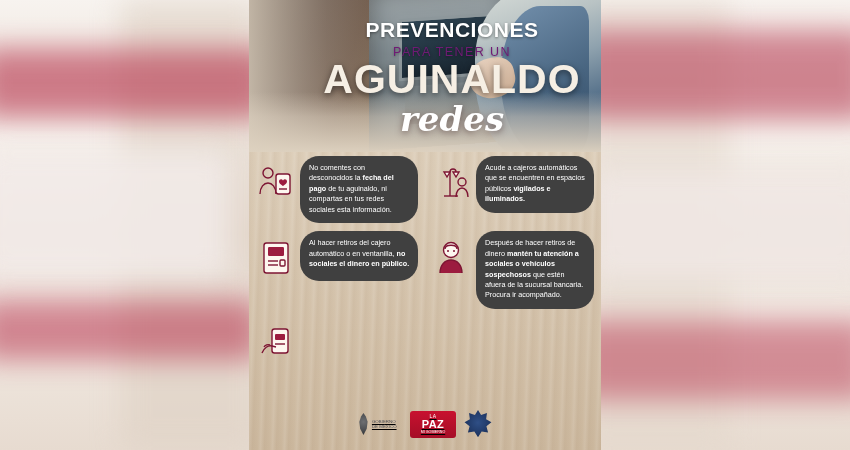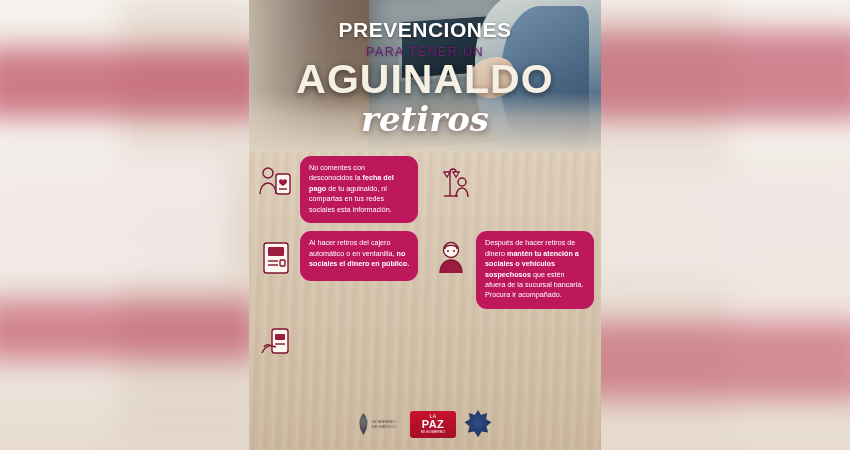--- a/index.html
+++ b/index.html
@@ -141,20 +141,21 @@
     width: 130px; height: 152px;
     background: linear-gradient(90deg, rgba(226,214,196,.78) 0%, rgba(226,214,196,.25) 60%, rgba(226,214,196,0) 100%);
   }
 
   
   .head-wrap {
     position: absolute;
     left: 0; top: 18px;
     width: 352px;
     text-align: center;
+    padding-left: 27px;
   }
   .h-preven {
     font-size: 21px;
     font-weight: bold;
     color: #ffffff;
     letter-spacing: .5px;
     text-shadow: 0 1px 3px rgba(0,0,0,.45);
     margin: 0;
   }
   .h-para {
@@ -203,40 +204,41 @@
   .tip-icon {
     flex: 0 0 auto;
     width: 40px; height: 42px;
     margin-right: 4px;
     margin-top: 6px;
     position: relative;
   }
   .tip-icon svg { display: block; }
   .bubble {
     flex: 1 1 auto;
-    background: #be185d;
+    background: #404040;
     color: #ffffff;
-    border-radius: 11px;
+    border-radius: 19px;
     padding: 7px 8px 8px 9px;
     font-size: 7.2px;
     line-height: 1.45;
     box-sizing: border-box;
     min-height: 50px;
   }
   .bubble b { font-weight: bold; }
 
   
   .footer {
     position: absolute;
     left: 0; bottom: 12px;
     width: 352px;
     display: flex;
     justify-content: center;
     align-items: center;
     gap: 8px;
+    text-decoration: underline;
   }
   .logo-gob {
     width: 44px; height: 26px;
     display: flex; align-items: center; gap: 3px;
   }
   .logo-eagle {
     width: 18px; height: 22px;
     background: radial-gradient(circle at 50% 40%, #6d6f72 0%, #4b4d50 60%, #2e3032 100%);
     clip-path: polygon(50% 0%, 72% 16%, 88% 40%, 80% 72%, 50% 100%, 20% 72%, 12% 40%, 28% 16%);
   }
@@ -301,21 +303,21 @@
       <div class="photo-sleeve"></div>
       <div class="photo-hand"></div>
       <div class="photo-leftveil"></div>
       <div class="photo-fade"></div>
     </div>
 
     <div class="head-wrap">
       <div class="h-preven">PREVENCIONES</div>
       <div class="h-para">PARA TENER UN</div>
       <div class="h-agui">AGUINALDO</div>
-      <div class="h-seguro">retiros</div>
+      <div class="h-seguro">redes</div>
     </div>
 
     <div class="tips">
 
       <div class="tip">
         <div class="tip-icon">
           <svg width="40" height="42" viewBox="0 0 40 42" fill="none" stroke="#7d1533" stroke-width="1.4">
             <circle cx="12" cy="11" r="5"></circle>
             <path d="M4 32c0-7 4-11 8-11s8 4 8 11"></path>
             <rect x="20" y="12" width="14" height="20" rx="2.5" fill="#fdf6ef"></rect>
@@ -331,20 +333,21 @@
           <svg width="40" height="42" viewBox="0 0 40 42" fill="none" stroke="#7d1533" stroke-width="1.4">
             <path d="M18 34V10"></path>
             <path d="M18 10c0-4 6-4 6 0"></path>
             <path d="M21 10h6l-3 5-3-5z" fill="#fdf6ef"></path>
             <path d="M18 10h-6l3 5 3-5z" fill="#fdf6ef"></path>
             <circle cx="30" cy="20" r="4"></circle>
             <path d="M24 35c0-6 3-9 6-9s6 3 6 9"></path>
             <line x1="12" y1="34" x2="26" y2="34"></line>
           </svg>
         </div>
+        <div class="bubble">Acude a cajeros automáticos que se encuentren en espacios públicos <b>vigilados e iluminados.</b></div>
       </div>
 
 
       <div class="tip">
         <div class="tip-icon">
           <svg width="40" height="42" viewBox="0 0 40 42" fill="none" stroke="#7d1533" stroke-width="1.4">
             <rect x="8" y="6" width="24" height="30" rx="2.5" fill="#fdf6ef"></rect>
             <rect x="12" y="10" width="16" height="9" rx="1.2" fill="#9c1c3f" stroke="none"></rect>
             <line x1="12" y1="24" x2="22" y2="24"></line>
             <line x1="12" y1="28" x2="22" y2="28"></line>

